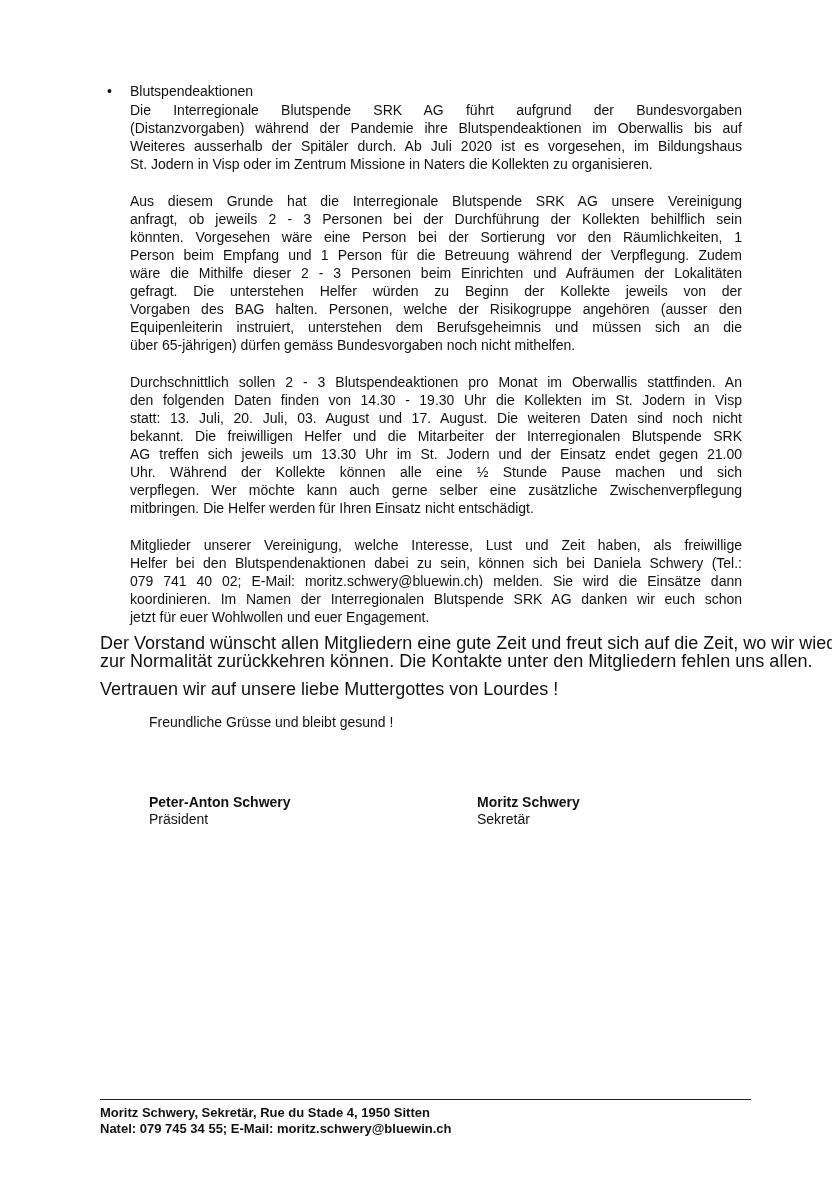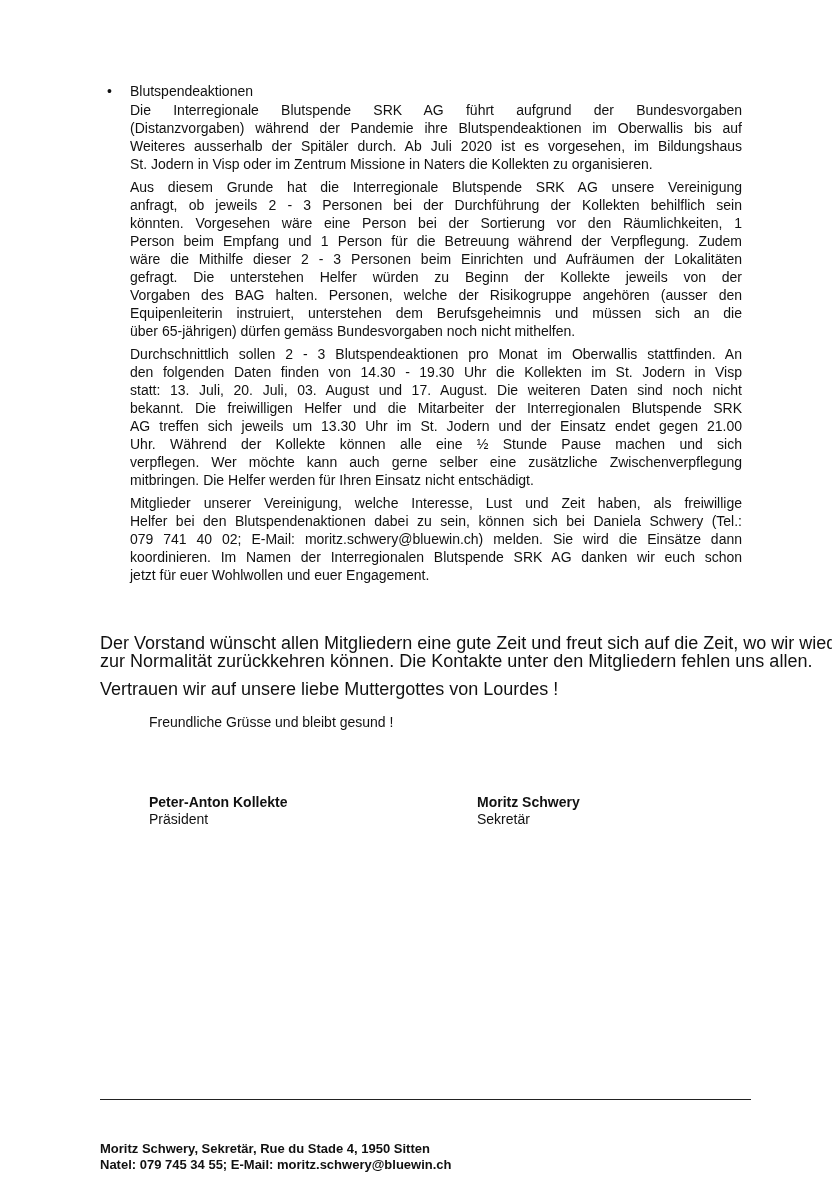--- a/index.html
+++ b/index.html
@@ -6,34 +6,34 @@
   body {
     width: 832px; height: 1177px; position: relative; overflow: hidden;
     font-family: "Liberation Sans", sans-serif; color: #111111;
   }
   .abs { position: absolute; }
   .section-main { left: 0; top: 82px; width: 832px; }
   .bullet-row { position: relative; height: 18px; line-height: 18px; font-size: 14px; }
   .bullet-dot { position: absolute; left: 107px; top: 0; font-size: 14px; }
   .bullet-label { position: absolute; left: 130px; top: 0; }
   .body-block { position: relative; left: 130px; width: 612px; font-size: 14px; line-height: 18px; }
-  .para { margin-top: 5px; }
+  .para { margin-top: 19px; }
   .para.first { margin-top: 1px; }
   .line { white-space: nowrap; text-align: justify; text-align-last: justify; height: 18px; overflow: visible; }
   .line.last { text-align-last: left; }
   .closing { left: 100px; top: 634px; width: 650px; font-size: 18px; line-height: 18px; }
   .closing .line { text-align-last: left; }
   .closing .gap { height: 10px; }
   .greeting { left: 149px; top: 713px; font-size: 14px; line-height: 18px; white-space: nowrap; }
   .sig { top: 794px; font-size: 14px; line-height: 17px; }
   .sig-left { left: 149px; }
   .sig-right { left: 477px; }
   .sig-name { font-weight: bold; }
   .footer-rule { left: 100px; top: 1099px; width: 651px; height: 0; border-top: 1px solid #222222; }
-  .footer { left: 100px; top: 1105px; font-size: 13px; line-height: 16px; font-weight: bold; white-space: nowrap; margin-top: 36px; }
+  .footer { left: 100px; top: 1105px; font-size: 13px; line-height: 16px; font-weight: bold; white-space: nowrap; }
 </style>
 </head>
 <body>
 
 <div class="abs section-main">
   <div class="bullet-row">
     <span class="bullet-dot">•</span>
     <span class="bullet-label">Blutspendeaktionen</span>
   </div>
   <div class="body-block" id="body-paragraphs">
@@ -77,21 +77,21 @@
 <div class="abs closing">
   <div class="line">Der Vorstand wünscht allen Mitgliedern eine gute Zeit und freut sich auf die Zeit, wo wir wieder</div>
   <div class="line">zur Normalität zurückkehren können. Die Kontakte unter den Mitgliedern fehlen uns allen.</div>
   <div class="gap"></div>
   <div class="line">Vertrauen wir auf unsere liebe Muttergottes von Lourdes !</div>
 </div>
 
 <div class="abs greeting">Freundliche Grüsse und bleibt gesund !</div>
 
 <div class="abs sig sig-left">
-  <div class="sig-name">Peter-Anton Kollekte</div>
+  <div class="sig-name">Peter-Anton Schwery</div>
   <div>Präsident</div>
 </div>
 <div class="abs sig sig-right">
   <div class="sig-name">Moritz Schwery</div>
   <div>Sekretär</div>
 </div>
 
 <div class="abs footer-rule"></div>
 <div class="abs footer">
   <div>Moritz Schwery, Sekretär, Rue du Stade 4, 1950 Sitten</div>

